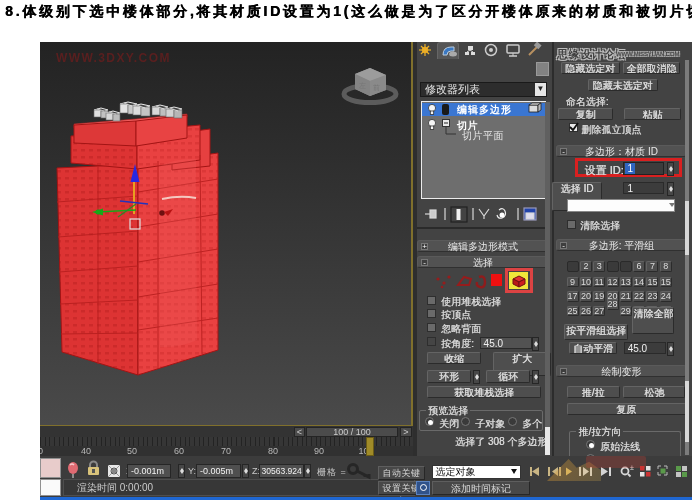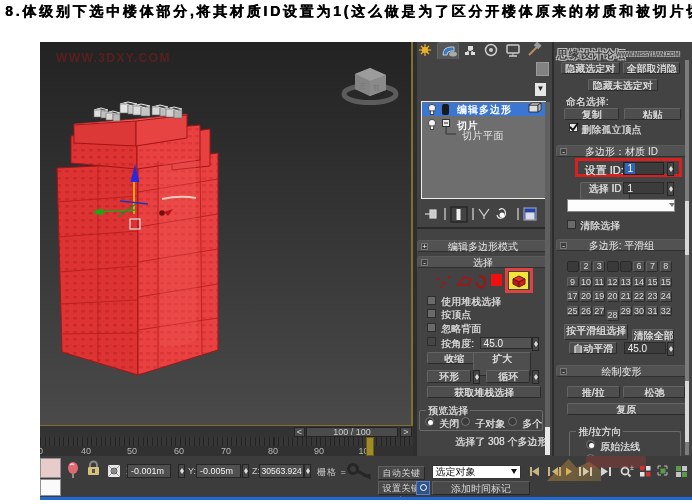--- a/index.html
+++ b/index.html
@@ -182,20 +182,21 @@
         <circle cx="78" cy="8" r="5.5" fill="none" stroke="#ccc" stroke-width="1.5"></circle>
           <circle cx="78" cy="8" r="2" fill="#ccc"></circle>
         <rect x="94" y="3" width="12" height="8" rx="1" fill="none" stroke="#ccc" stroke-width="1.5"></rect>
           <line x1="100" y1="11" x2="100" y2="14" stroke="#ccc"></line>
           <line x1="96" y1="14" x2="104" y2="14" stroke="#ccc" stroke-width="1.5"></line>
         <line x1="116" y1="13" x2="126" y2="3" stroke="#b89060" stroke-width="2"></line>
           <rect x="122" y="1" width="6" height="5" fill="#999" transform="rotate(40 125 3)"></rect>
       </g>
     </svg>
     <div class="abs" style="left:123px;top:20px;width:13px;height:14px;background:#828282;border:1px solid #999"></div>
+    <div class="abs" style="left:7px;top:40px;width:127px;height:15px;background:#2d2d2d;border:1px solid #1a1a1a;color:#e4e4e4;font-size:11px;line-height:13px;padding-left:4px">修改器列表</div>
     <div class="abs" style="left:122px;top:41px;width:11px;height:13px;background:#e6e6e6;color:#222;font-size:8px;line-height:12px;text-align:center">▼</div>
     <div class="abs" style="left:8px;top:59px;width:125px;height:98px;background:#6e6e6e;border:1px solid #ececec">
       <div class="abs" style="left:0;top:1px;width:123px;height:13px;background:#3a76d2"></div>
       <div class="abs" style="left:20px;top:2px;width:7px;height:11px;background:#1a1a1a;border-radius:2px"></div>
       <div class="abs" style="left:35px;top:1px;color:#fff;font-size:10px;font-weight:bold;letter-spacing:1px">编辑多边形</div>
       <svg class="abs" width="125" height="98" style="left:0;top:0">
         <g fill="#f4f4f4" stroke="#222" stroke-width="0.7">
           <circle cx="10" cy="6" r="3.6"></circle>
             <rect x="8.3" y="9" width="3.4" height="3.4"></rect>
           <circle cx="10" cy="21" r="3.6"></circle>
@@ -252,21 +253,21 @@
       <div class="clab" style="left:28px;top:253px">使用堆栈选择</div>
     <div class="cb" style="left:14px;top:266.6px"></div>
       <div class="clab" style="left:28px;top:266px">按顶点</div>
     <div class="cb" style="left:14px;top:280.8px"></div>
       <div class="clab" style="left:28px;top:280.3px">忽略背面</div>
     <div class="cb" style="left:14px;top:295.4px;background:#454545"></div>
       <div class="clab" style="left:28px;top:294.9px">按角度:</div>
     <div class="fld" style="left:66.6px;top:294.5px;width:52px">45.0</div>
       <div class="spin" style="left:119px;top:294.5px"></div>
     <div class="btn" style="left:14px;top:310.2px;width:54px;height:12px;line-height:11px">收缩</div>
-    <div class="btn" style="left:60px;top:310.2px;width:58px;height:24px;line-height:11px">扩大</div>
+    <div class="btn" style="left:80px;top:310.2px;width:58px;height:24px;line-height:11px">扩大</div>
     <div class="btn" style="left:14px;top:327.7px;width:44px;height:13px;line-height:12px">环形</div>
       <div class="spin" style="left:60px;top:327.7px"></div>
     <div class="btn" style="left:73px;top:327.7px;width:44px;height:13px;line-height:12px">循环</div>
       <div class="spin" style="left:119px;top:327.7px"></div>
     <div class="btn" style="left:14px;top:343.5px;width:114px;height:12.5px;line-height:11px">获取堆栈选择</div>
     <div class="grp" style="left:6px;top:368px;width:124px;height:21px"></div>
     <div class="clab" style="left:13px;top:361.5px;background:#434343;padding:0 2px">预览选择</div>
     <div class="rad on" style="left:12px;top:375.3px"></div>
       <div class="clab" style="left:26px;top:375px">关闭</div>
     <div class="rad" style="left:48px;top:375.3px"></div>
@@ -278,35 +279,35 @@
     <div class="abs" style="left:131.5px;top:385px;width:5px;height:28px;background:#e8e8e8"></div>
   </div>
   <div id="rightp">
     <div class="abs" style="left:0;top:0;width:2px;height:419px;background:#2c2c2c"></div>
     <div class="abs" style="left:5px;top:5px;font-size:11px;font-weight:bold;color:#3f3f3f;letter-spacing:0.5px;text-shadow:0 0 1px #cfcfcf,1px 1px 0 #bbb,-1px -1px 0 #bbb,1px -1px 0 #bbb,-1px 1px 0 #bbb;white-space:nowrap">思缘设计论坛</div>
     <div class="abs" style="left:64px;top:9px;font-size:6px;font-weight:bold;color:#4a4a4a;letter-spacing:-0.15px;text-shadow:1px 1px 0 #aaa,-1px -1px 0 #aaa,1px -1px 0 #aaa,-1px 1px 0 #aaa;white-space:nowrap">WWW.MISSYUAN.COM</div>
     <div class="btn" style="left:8.5px;top:19.8px;width:59px;height:12px;line-height:11px">隐藏选定对象</div>
     <div class="btn" style="left:70.9px;top:19.8px;width:57px;height:12px;line-height:11px">全部取消隐藏</div>
     <div class="btn" style="left:35.5px;top:37.4px;width:70px;height:12px;line-height:11px">隐藏未选定对象</div>
     <div class="clab" style="left:13.7px;top:53px">命名选择:</div>
-    <div class="btn" style="left:12px;top:65.5px;width:55px;height:12px;line-height:11px">复制</div>
+    <div class="btn" style="left:6px;top:65.5px;width:55px;height:12px;line-height:11px">复制</div>
     <div class="btn" style="left:71.9px;top:65.5px;width:57px;height:12px;line-height:11px">粘贴</div>
     <div class="cb" style="left:16.8px;top:81.1px;background:#e8e8e8"></div>
     <svg class="abs" width="12" height="12" style="left:16px;top:79px">
         <path d="M2,6 L5,9 L10,2" stroke="#111" stroke-width="1.8" fill="none"></path>
       </svg>
     <div class="clab" style="left:29.3px;top:81px">删除孤立顶点</div>
     <div class="roll" style="left:4px;top:103.3px;width:131px"><b>-</b>多边形：材质 ID</div>
     <div class="abs" style="left:23.4px;top:115.8px;width:107px;height:19.5px;border:3px solid #d92020"></div>
     <div class="clab" style="left:32.5px;top:121px;font-size:11px">设置 ID:</div>
     <div class="abs" style="left:71.4px;top:119.5px;width:41px;height:13.5px;background:#3c3c3c;border:1px solid #222">
         <span style="position:absolute;left:1px;top:0;background:#2f65c0;color:#fff;font-size:10px;line-height:11px;padding:0 2px">1</span>
       </div>
     <div class="spin" style="left:114.7px;top:119.5px"></div>
-    <div class="btn" style="left:28px;top:139.8px;width:50px;height:29px;line-height:11px">选择 ID</div>
+    <div class="btn" style="left:0;top:139.8px;width:50px;height:29px;line-height:11px">选择 ID</div>
     <div class="fld" style="left:71.4px;top:139.8px;width:41px;background:#3c3c3c">1</div>
     <div class="spin" style="left:114.7px;top:139.8px"></div>
     <div class="abs" style="left:15.4px;top:156.9px;width:108px;height:13.5px;background:#fdfdfd;border:1px solid #888"></div>
     <div class="abs" style="left:117px;top:161px;width:0;height:0;border:3px solid transparent;border-top:4px solid #777"></div>
     <div class="cb" style="left:15.4px;top:177.5px"></div>
       <div class="clab" style="left:28px;top:177px">清除选择</div>
     <div class="roll" style="left:4px;top:196.9px;width:131px"><b>-</b>多边形:  平滑组</div>
     <div class="sgb" style="left:14.6px;top:219px;background:#3a3a3a;border-color:#2a2a2a"></div>
 <div class="sgb" style="left:27.9px;top:219px">2</div>
 <div class="sgb" style="left:41.2px;top:219px">3</div>
@@ -327,46 +328,47 @@
 <div class="sgb" style="left:27.9px;top:249px">20</div>
 <div class="sgb" style="left:41.2px;top:249px">19</div>
 <div class="sgb" style="left:54.5px;top:249px">20</div>
 <div class="sgb" style="left:67.8px;top:249px">21</div>
 <div class="sgb" style="left:81.1px;top:249px">22</div>
 <div class="sgb" style="left:94.4px;top:249px">23</div>
 <div class="sgb" style="left:107.7px;top:249px">24</div>
 <div class="sgb" style="left:14.6px;top:263.8px">25</div>
 <div class="sgb" style="left:27.9px;top:263.8px">26</div>
 <div class="sgb" style="left:41.2px;top:263.8px">27</div>
-<div class="sgb" style="left:54.5px;top:268px">28</div>
+<div class="sgb" style="left:54.5px;top:257px">28</div>
 <div class="sgb" style="left:67.8px;top:263.8px">29</div>
 <div class="sgb" style="left:81.1px;top:263.8px">30</div>
 <div class="sgb" style="left:94.4px;top:263.8px">31</div>
 <div class="sgb" style="left:107.7px;top:263.8px">32</div>
     <div class="btn" style="left:12.1px;top:282.4px;width:64px;height:16px;line-height:11px">按平滑组选择</div>
-    <div class="btn" style="left:80.4px;top:287px;width:42px;height:21px;line-height:11px">清除全部</div>
+    <div class="btn" style="left:80.4px;top:265px;width:42px;height:27px;line-height:11px">清除全部</div>
     <div class="btn" style="left:17.1px;top:299.8px;width:48px;height:12px;line-height:11px">自动平滑</div>
     <div class="fld" style="left:71.7px;top:299.8px;width:42px;background:#3c3c3c">45.0</div>
     <div class="spin" style="left:115px;top:299.8px"></div>
     <div class="roll" style="left:4px;top:322.5px;width:131px"><b>-</b>绘制变形</div>
     <div class="btn" style="left:14.6px;top:343.7px;width:53px;height:12px;line-height:11px">推/拉</div>
     <div class="btn" style="left:71.3px;top:343.7px;width:62px;height:12px;line-height:11px">松弛</div>
     <div class="btn" style="left:14.6px;top:361.2px;width:119px;height:12px;line-height:11px">复原</div>
     <div class="grp" style="left:17px;top:389px;width:112px;height:30px;border-bottom:none"></div>
     <div class="clab" style="left:24.4px;top:383px;background:#434343;padding:0 2px">推/拉方向</div>
     <div class="rad on" style="left:34px;top:398px"></div>
       <div class="clab" style="left:48px;top:397.5px">原始法线</div>
     <div class="rad" style="left:34px;top:412px"></div>
     <div class="abs" style="left:132.6px;top:18px;width:4.5px;height:395px;background:#7c7c7c"></div>
     <div class="abs" style="left:132.6px;top:159px;width:4.5px;height:54px;background:#d8d8d8"></div>
     <div class="abs" style="left:132.6px;top:339px;width:4.5px;height:61px;background:#d8d8d8"></div>
   </div>
   <div id="status">
     <div id="pinkbox"></div>
     <div id="whitebox"></div>
+    <div id="prompt">渲染时间  0:00:00</div>
   </div>
   <svg class="abs" width="120" height="24" style="left:22px;top:416px;z-index:5">
     <ellipse cx="11" cy="10" rx="5" ry="6" fill="#e06a72"></ellipse>
     <path d="M8,7 q2,-2 4,0" stroke="#f8c8cc" stroke-width="1.5" fill="none"></path>
     <line x1="11" y1="16" x2="11" y2="20" stroke="#ddd"></line>
     <rect x="26" y="9" width="11" height="8" rx="1" fill="#d8c27a"></rect>
     <path d="M28,9 v-2 a3.5,3.5 0 0 1 7,0 v2" stroke="#888" stroke-width="2" fill="none"></path>
     <rect x="30" y="11" width="3" height="4" fill="#555"></rect>
     <rect x="46" y="7" width="12" height="12" fill="#e8e8e8"></rect>
     <path d="M46,7 l12,12 M58,7 l-12,12" stroke="#9a9a9a"></path>

